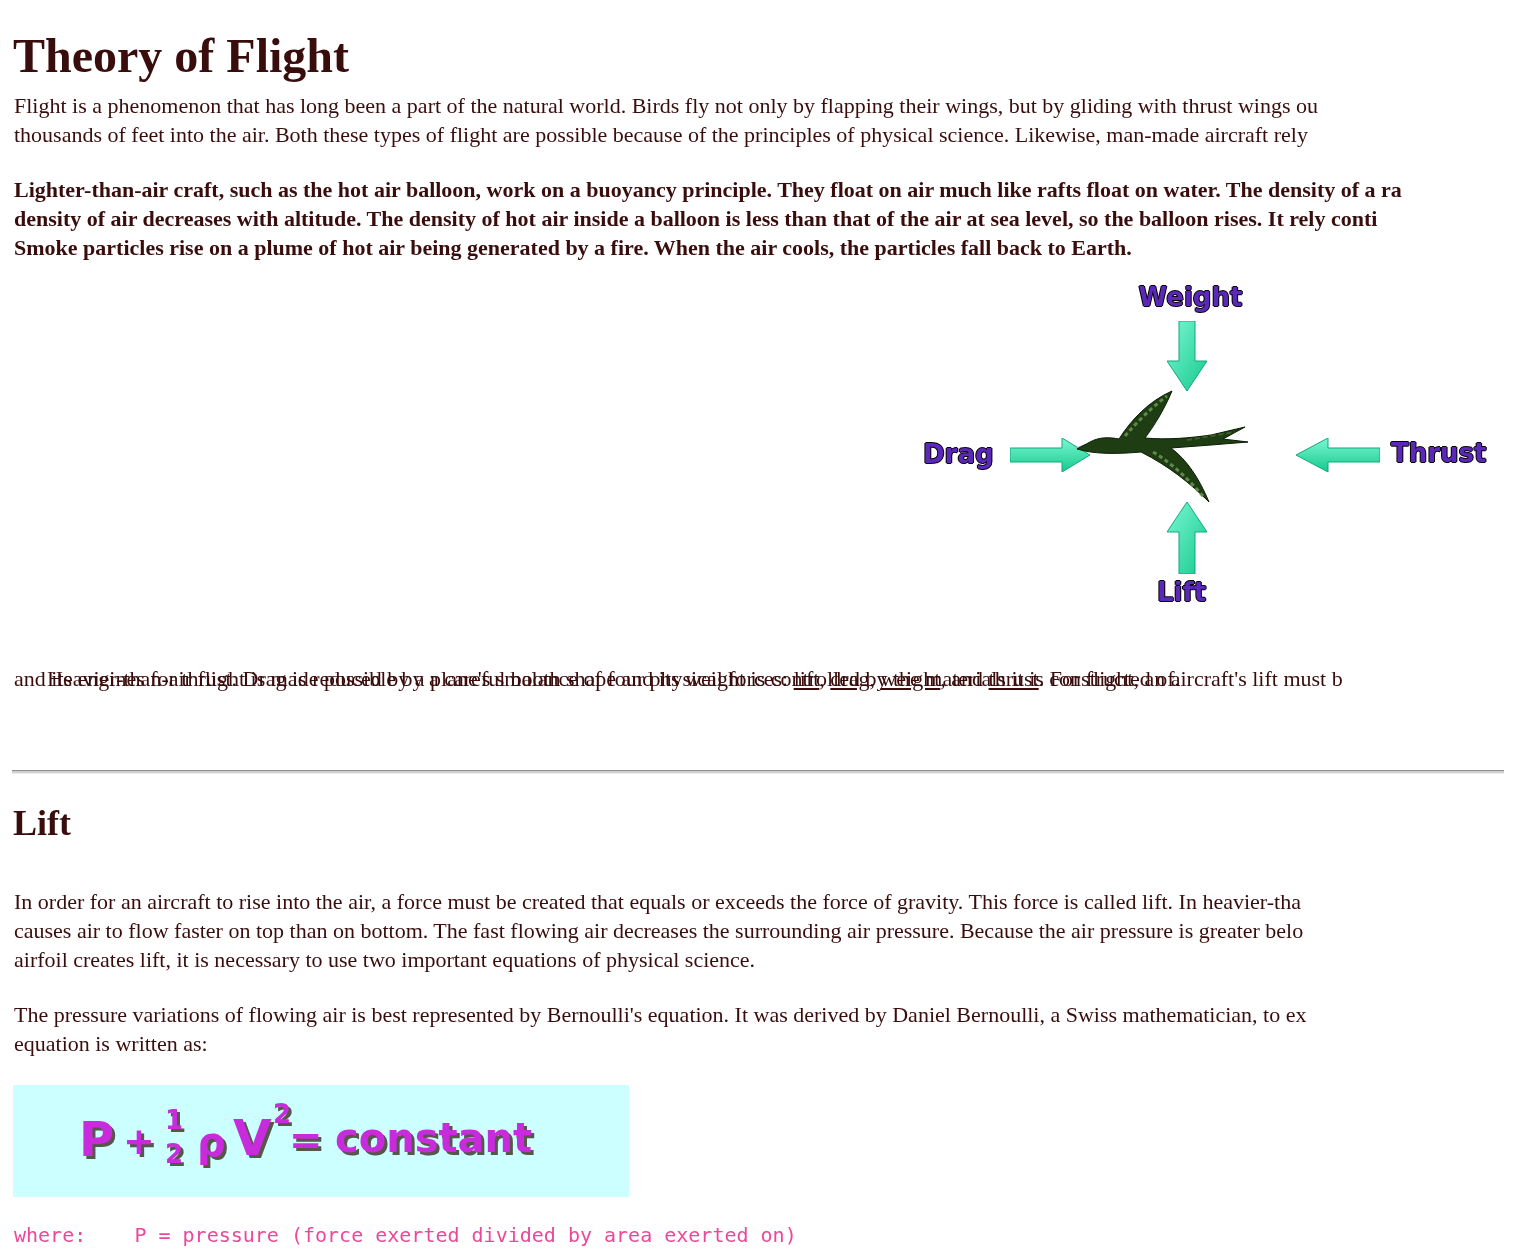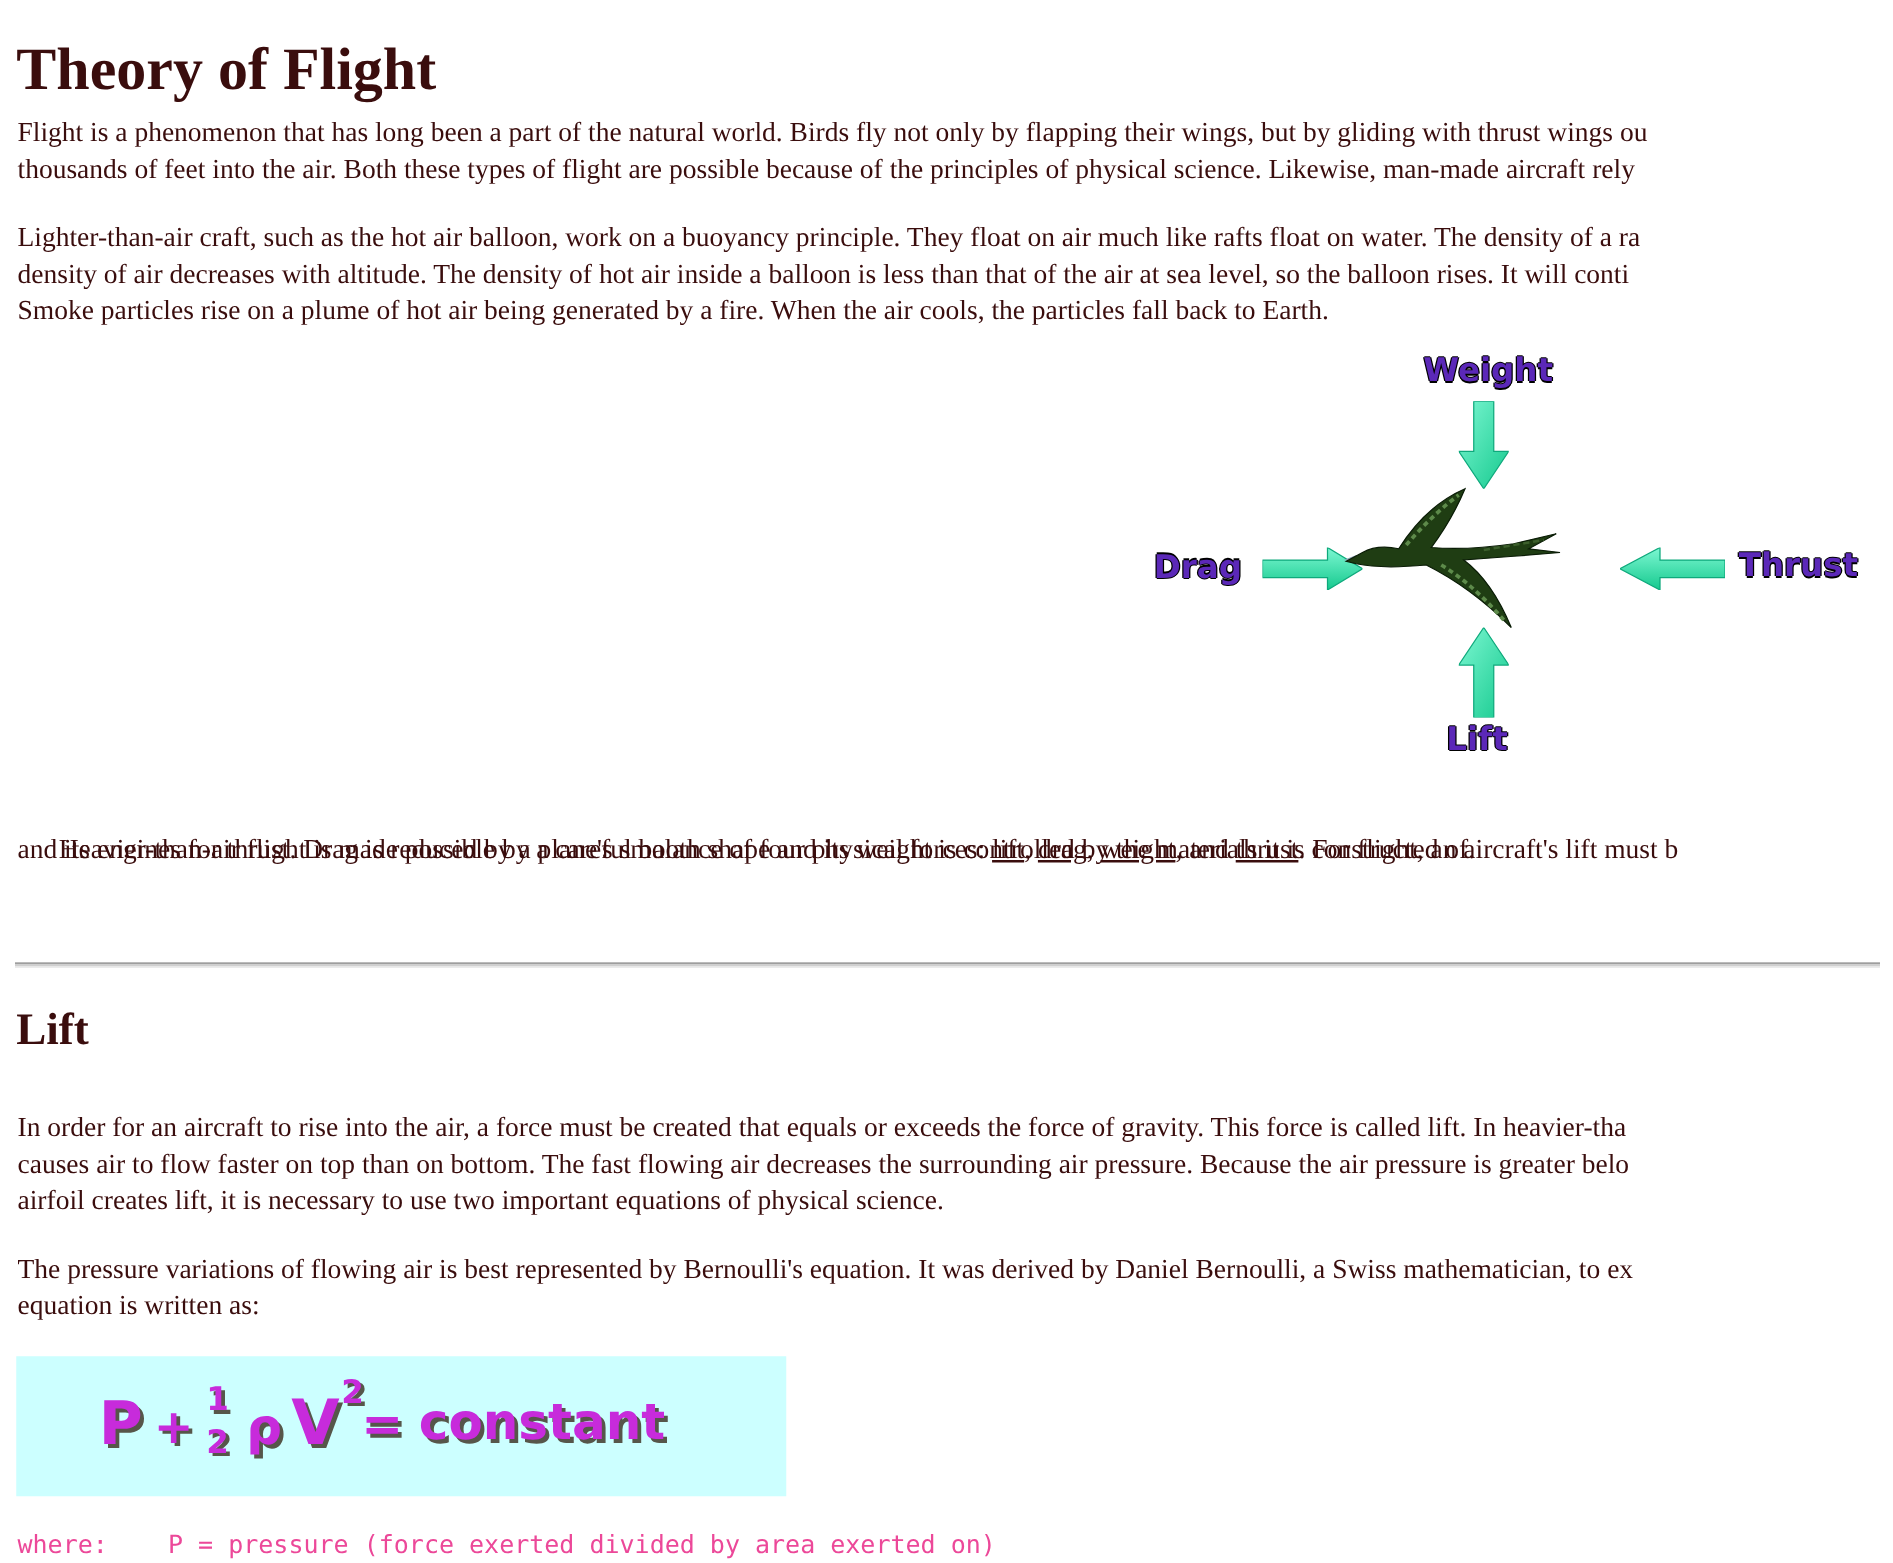--- a/index.html
+++ b/index.html
@@ -40,23 +40,23 @@
 
 <div id="page">
 
   <div class="h1">Theory of Flight</div>
 
   <div class="para" style="top:91px;">
     <div class="line">Flight is a phenomenon that has long been a part of the natural world. Birds fly not only by flapping their wings, but by gliding with thrust wings ou</div>
     <div class="line">thousands of feet into the air. Both these types of flight are possible because of the principles of physical science. Likewise, man-made aircraft rely</div>
   </div>
 
-  <div class="para" style="top:175px;">
+  <div class="para" style="top:175px;font-weight:bold;">
     <div class="line">Lighter-than-air craft, such as the hot air balloon, work on a buoyancy principle. They float on air much like rafts float on water. The density of a ra</div>
-    <div class="line">density of air decreases with altitude. The density of hot air inside a balloon is less than that of the air at sea level, so the balloon rises. It will conti</div>
+    <div class="line">density of air decreases with altitude. The density of hot air inside a balloon is less than that of the air at sea level, so the balloon rises. It rely conti</div>
     <div class="line">Smoke particles rise on a plume of hot air being generated by a fire. When the air cools, the particles fall back to Earth.</div>
   </div>
 
   <div class="figure">
     <div class="flabel" style="left:228px;top:0px;width:115px;text-align:center;">Weight</div>
 
     <svg class="arrow" style="left:262px;top:38px;" width="40" height="70" viewBox="0 0 40 70">
       <defs>
           <linearGradient id="g1" x1="0" y1="0" x2="1" y2="1">
         <stop offset="0" stop-color="#7df7d2"></stop>

